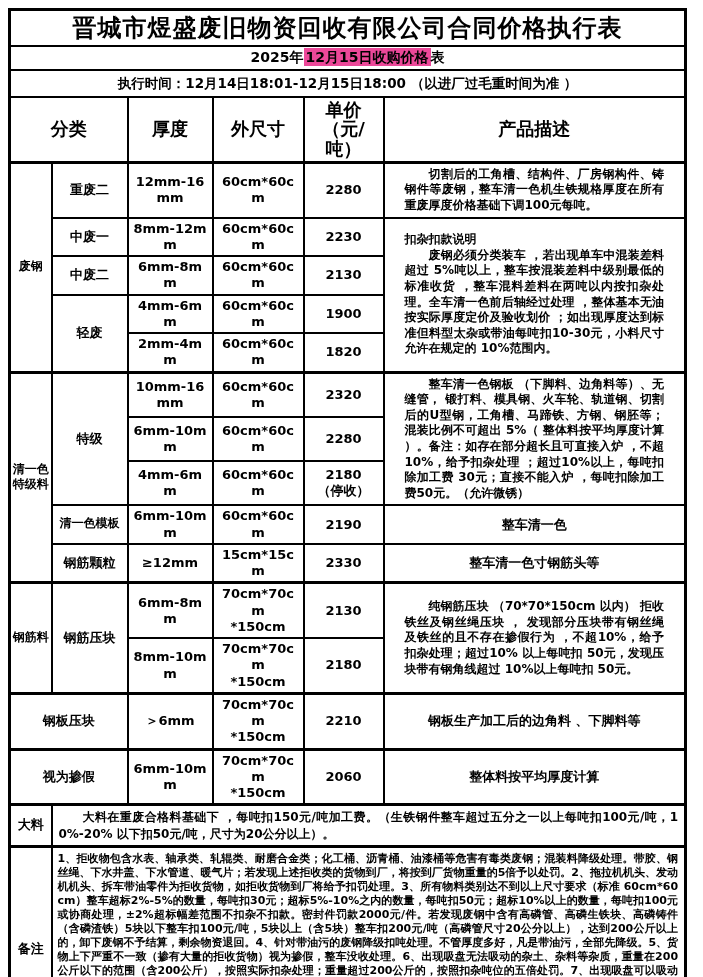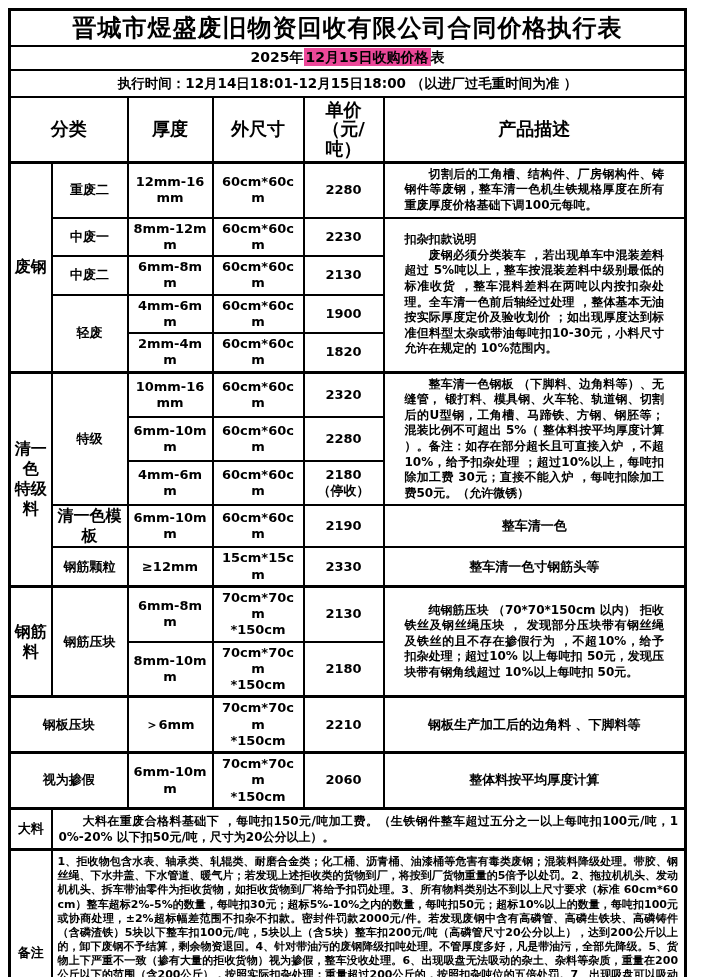--- a/index.html
+++ b/index.html
@@ -27,21 +27,21 @@
     word-break: break-all;
   }
   tr.bt3 > td { border-top-width: 3px; }
   .r-title td { font-size: 24px; letter-spacing: 1px; height: 27px; }
   .r-subtitle td { font-size: 14px; height: 23px; }
   .r-exec td { font-size: 13.5px; height: 27px; }
   .r-head td { font-size: 18px; height: 24px; }
   .hl { padding: 1px 2px; }
   .blk { display: block; line-height: 1.1; }
   .preline { white-space: pre-line; }
-  .grp { font-size: 16px; padding: 0 1px; }
+  .grp { font-size: 12px; padding: 0 1px; font-family: Liberation Mono, monospace; }
   .desc {
     text-align: justify;
     font-size: 12px;
     line-height: 1.3;
     padding: 3px 20px;
   }
   .desc .indent { text-indent: 2em; }
   .desc-title { text-indent: 0; }
   .notes-cell {
     vertical-align: top;

